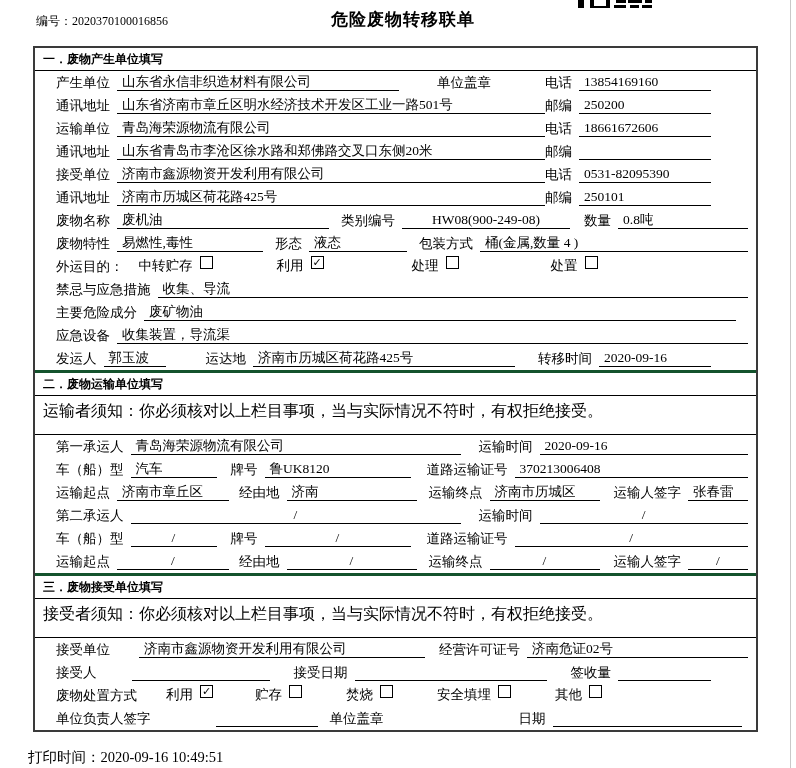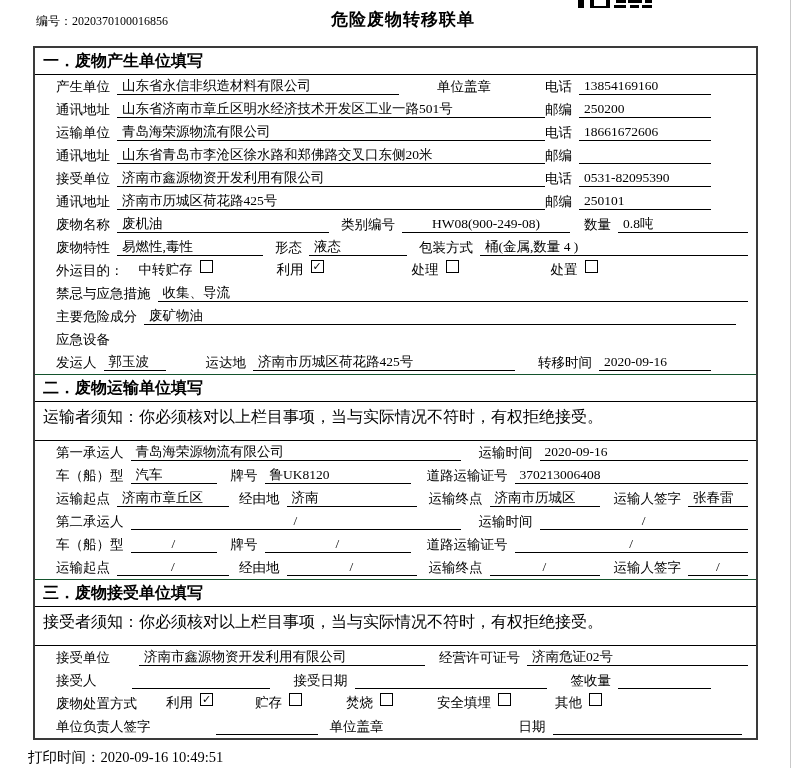--- a/index.html
+++ b/index.html
@@ -11,22 +11,22 @@
   
   .top { position:relative; height:44px; }
   .serial { position:absolute; left:36px; top:13px; font-size:12px; white-space:nowrap; }
   .doc-title { position:absolute; left:331px; top:8px; font-size:17px; font-weight:bold;
                font-family:"Liberation Sans","DejaVu Sans",sans-serif; letter-spacing:1px; white-space:nowrap; }
   .qr { position:absolute; left:578px; top:0; }
 
   
   .form { position:absolute; left:33px; top:46px; width:725px; border:2px solid #3a3a3a; background:#fff; }
   .sec-title { font-family:"Liberation Sans","DejaVu Sans",sans-serif; font-weight:bold;
-               font-size:16px; padding:3px 8px 2px 8px; border-bottom:1px solid #000; }
-  .sec-title.mid { border-top:1px solid #14532d; }
+               font-size:12px; padding:3px 8px 2px 8px; border-bottom:1px solid #000; }
+  .sec-title.mid { border-top:3px solid #14532d; }
   .notice { font-size:16px; padding:5px 8px 12px 8px; border-bottom:1px solid #000; }
 
   .row { display:flex; align-items:flex-end; height:23px; padding:0 8px 3px 21px; font-size:13.5px; }
   .lbl { white-space:nowrap; margin-right:7px; line-height:17px; }
   .val { border-bottom:1px solid #000; white-space:nowrap; padding:0 5px; line-height:17px; min-height:17px; }
   .val.grow { flex:1 1 auto; }
   .val.c { text-align:center; }
   .pr45 { padding-right:45px; }
   .ml-auto { margin-left:auto; }
 
@@ -157,20 +157,21 @@
       <span class="val grow">收集、导流</span>
     </div>
 
     <div class="row" style="padding-right:20px">
       <span class="lbl">主要危险成分</span>
       <span class="val grow">废矿物油</span>
     </div>
 
     <div class="row">
       <span class="lbl">应急设备</span>
+      <span class="val grow">收集装置，导流渠</span>
     </div>
 
     <div class="row pr45">
       <span class="lbl">发运人</span>
       <span class="val" style="width:62px">郭玉波</span>
       <span class="lbl" style="margin-left:40px">运达地</span>
       <span class="val" style="width:262px">济南市历城区荷花路425号</span>
       <span class="lbl ml-auto">转移时间</span>
       <span class="val" style="width:112px">2020-09-16</span>
     </div>

